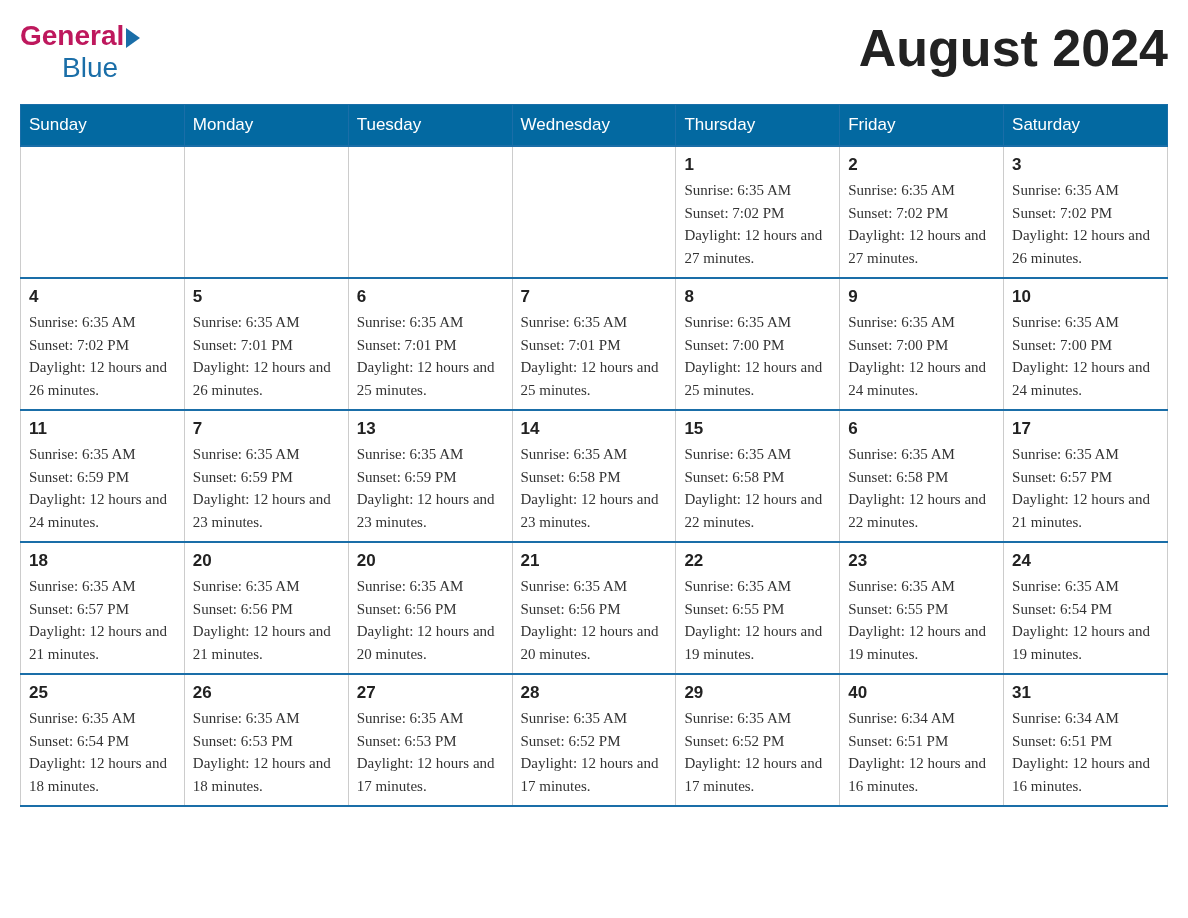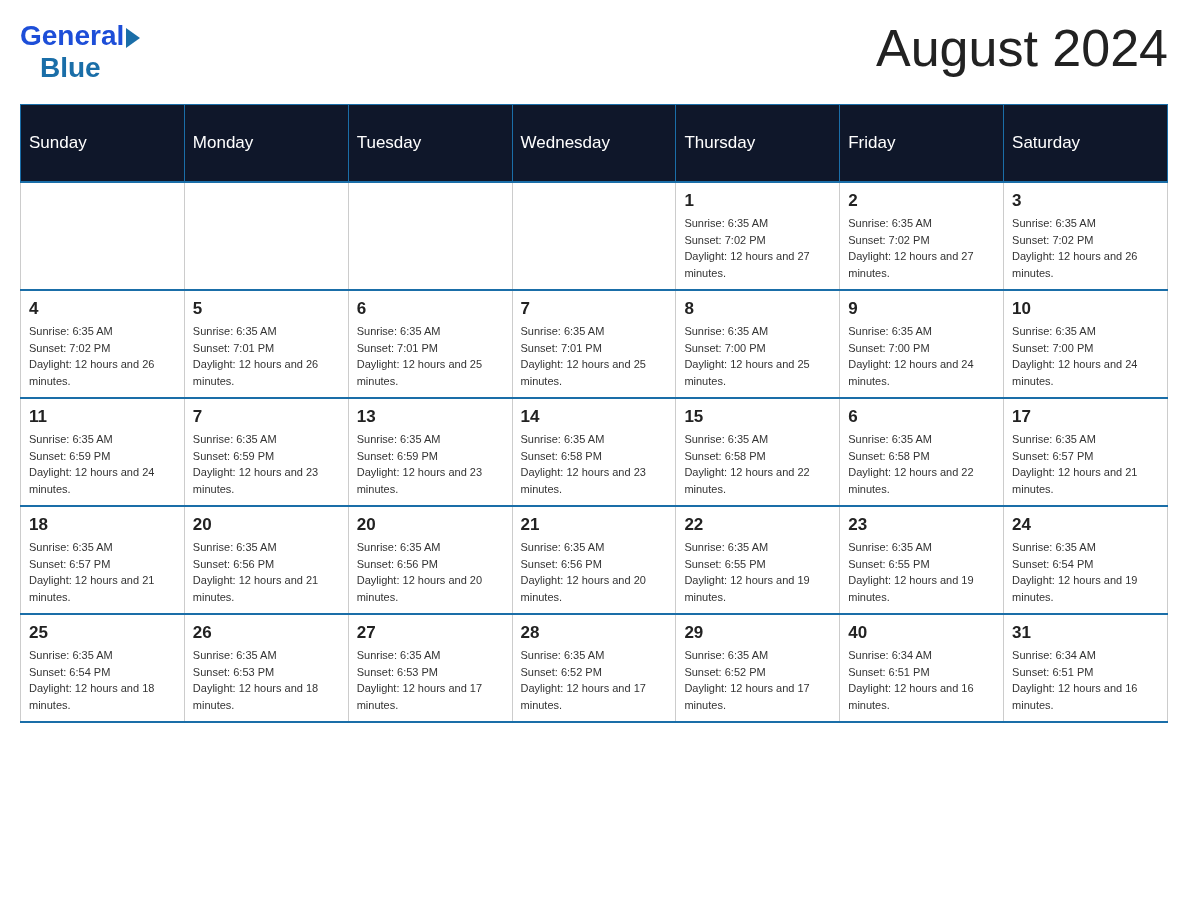--- a/index.html
+++ b/index.html
@@ -12,70 +12,71 @@
     }
     .header {
       display: flex;
       justify-content: space-between;
       align-items: flex-start;
       margin-bottom: 20px;
     }
     .logo-text-general {
       font-size: 28px;
       font-weight: bold;
-      color: #1d4ed8;
+      color: #be185d;
     }
     .logo-arrow {
       width: 0;
       height: 0;
       border-left: 14px solid #1a6ea8;
       border-top: 10px solid transparent;
       border-bottom: 10px solid transparent;
       margin-left: 2px;
       margin-top: 4px;
     }
     .logo-text-blue {
       font-size: 28px;
-      font-weight: bold;
+      font-weight: normal;
       color: #1a6ea8;
       margin-left: 20px;
+      text-align: center;
     }
     .logo-wrapper {
       display: flex;
       flex-direction: column;
     }
     .logo-top {
       display: flex;
       align-items: center;
     }
     .title-area {
       text-align: right;
     }
     .month-title {
       font-size: 52px;
-      font-weight: normal;
+      font-weight: bold;
       color: #222;
       line-height: 1.1;
     }
     .location-title {
       font-size: 22px;
       color: #444;
       margin-top: 4px;
     }
     .calendar {
       width: 100%;
       border-collapse: collapse;
       border: 1px solid #aaa;
     }
     .calendar th {
-      background-color: #0f172a;
+      background-color: #0369a1;
       color: #fff;
       font-size: 17px;
       font-weight: normal;
-      padding: 28px 8px;
+      padding: 10px 8px;
       text-align: left;
       border: 1px solid #1a6ea8;
     }
     .calendar td {
       vertical-align: top;
       border: 1px solid #ccc;
       padding: 8px 8px;
       width: 14.28%;
       min-height: 100px;
     }
@@ -83,23 +84,24 @@
       border-bottom: 2px solid #1a6ea8;
     }
     .day-number {
       font-size: 17px;
       font-weight: bold;
       color: #222;
       display: block;
       margin-bottom: 4px;
     }
     .day-info {
-      font-size: 11px;
+      font-size: 15px;
       color: #333;
       line-height: 1.5;
+      font-family: Liberation Serif, serif;
     }
     .empty-cell {
       background: #fff;
     }
     .week-row td {
       background: #fff;
     }
   </style>
 </head>
 <body>

